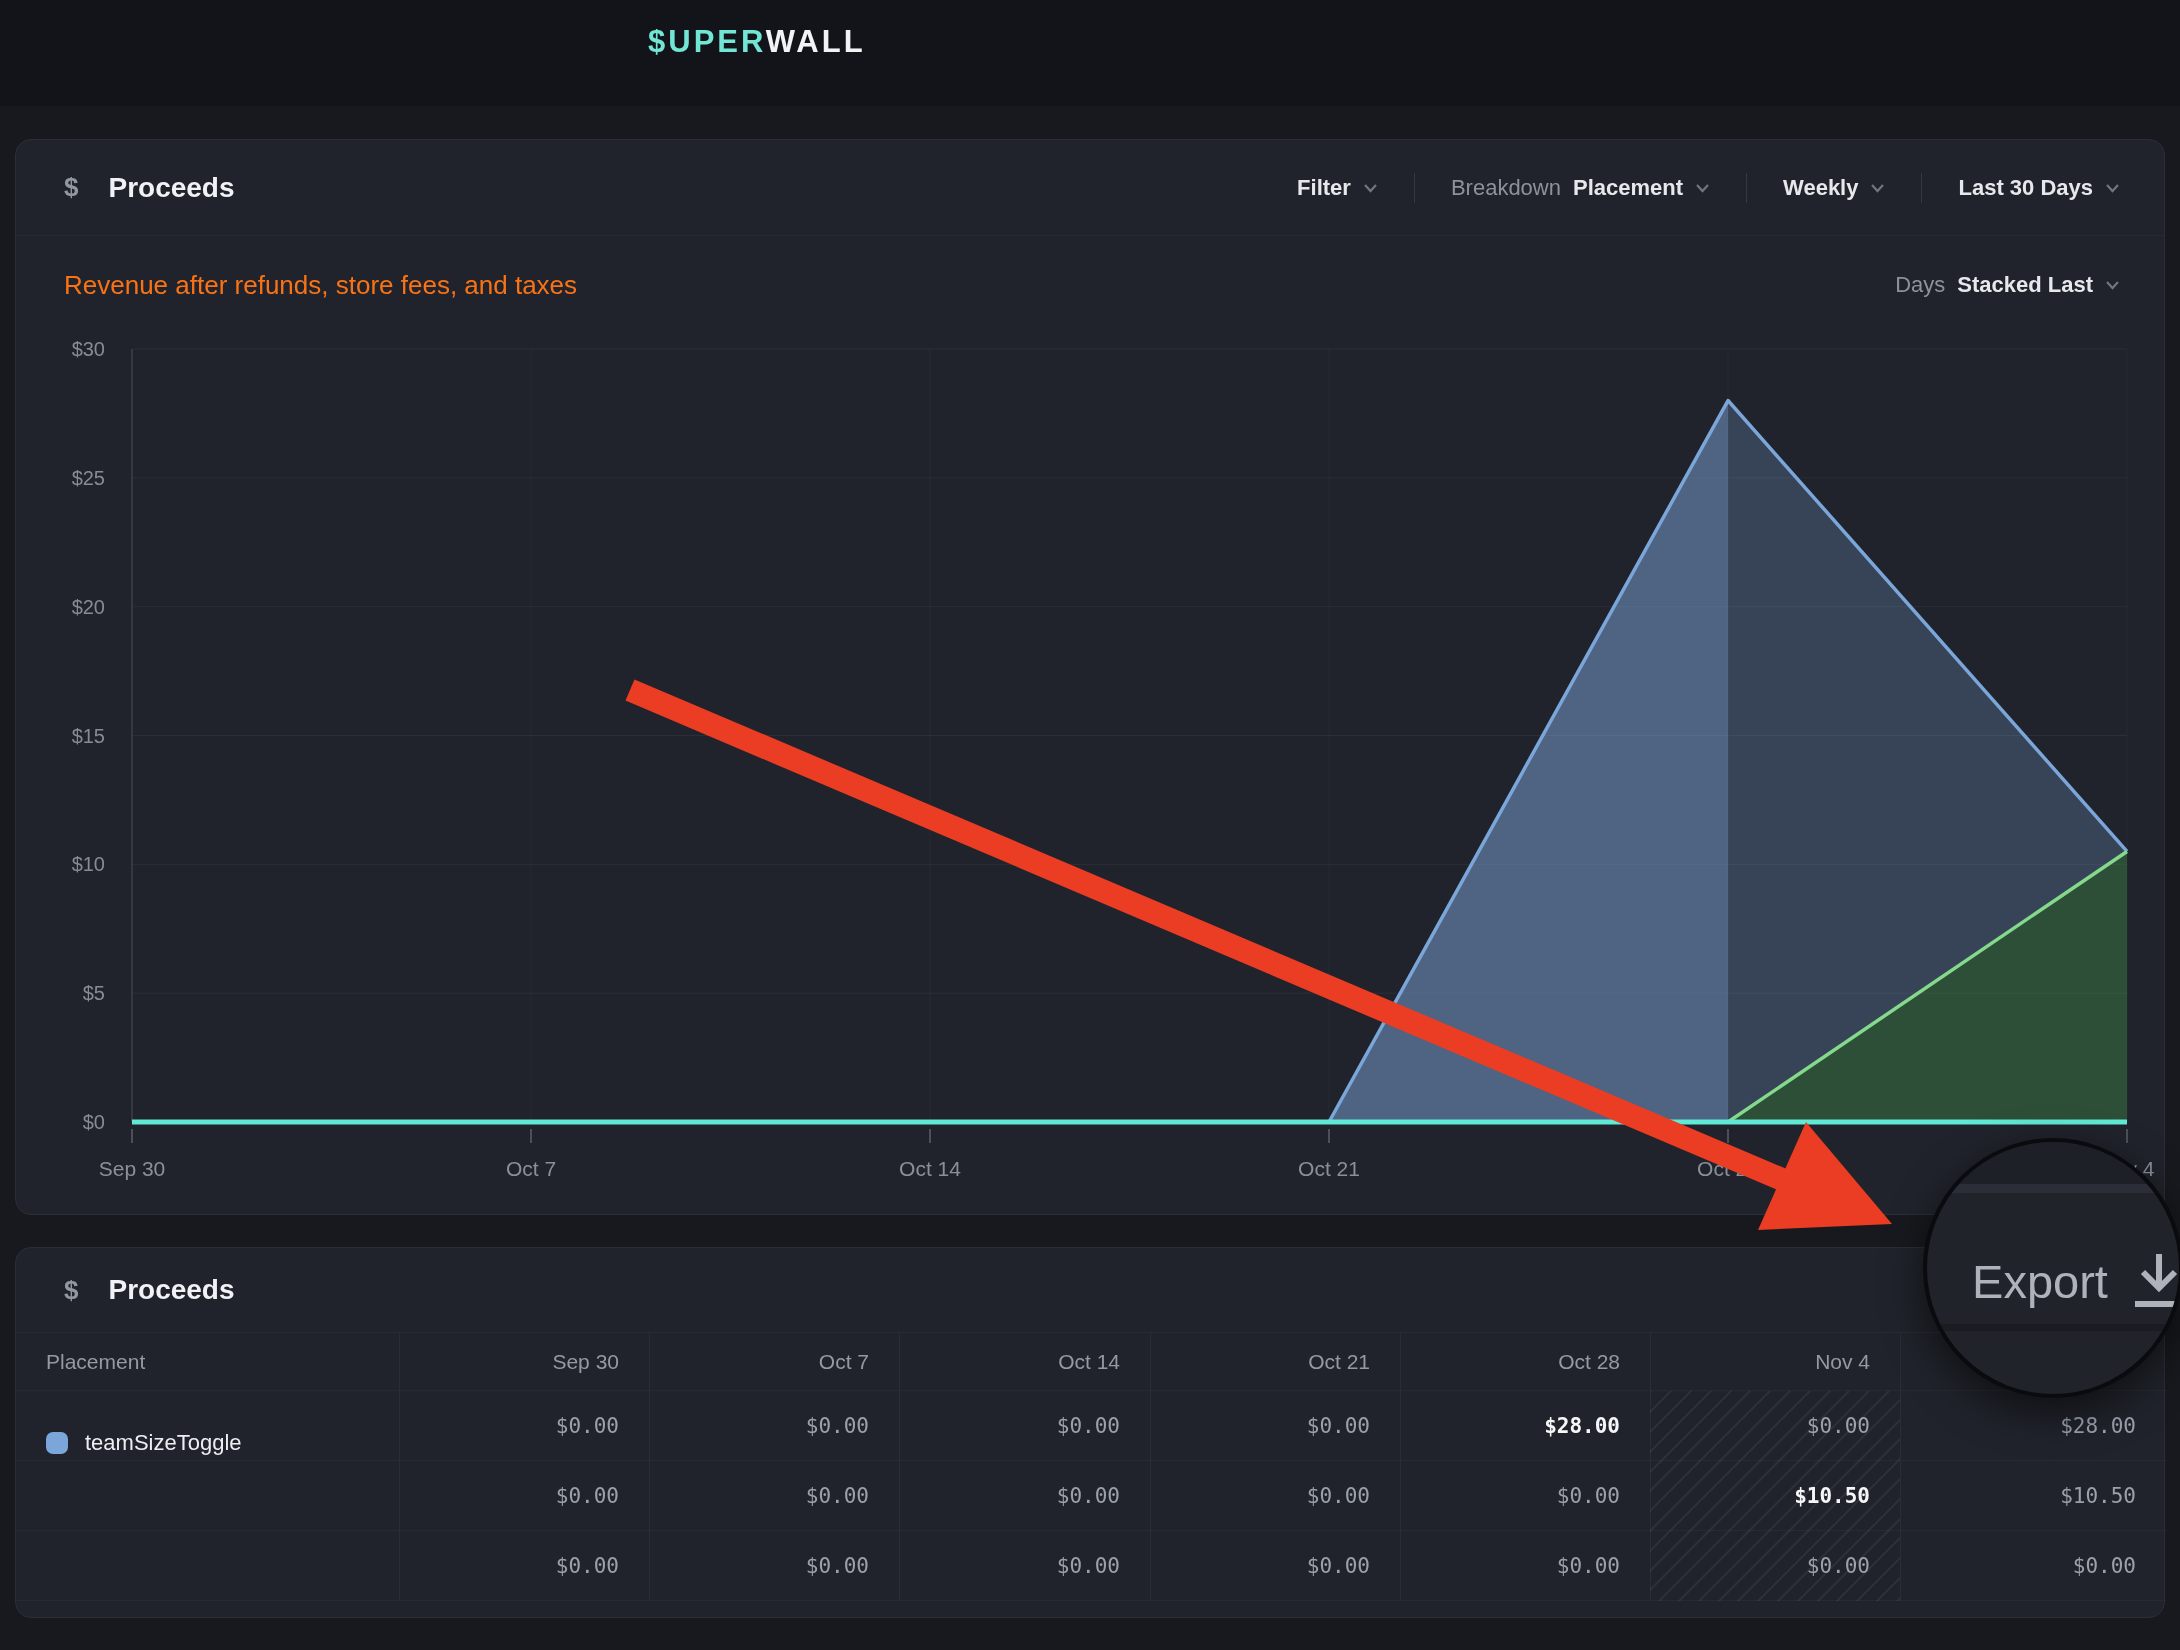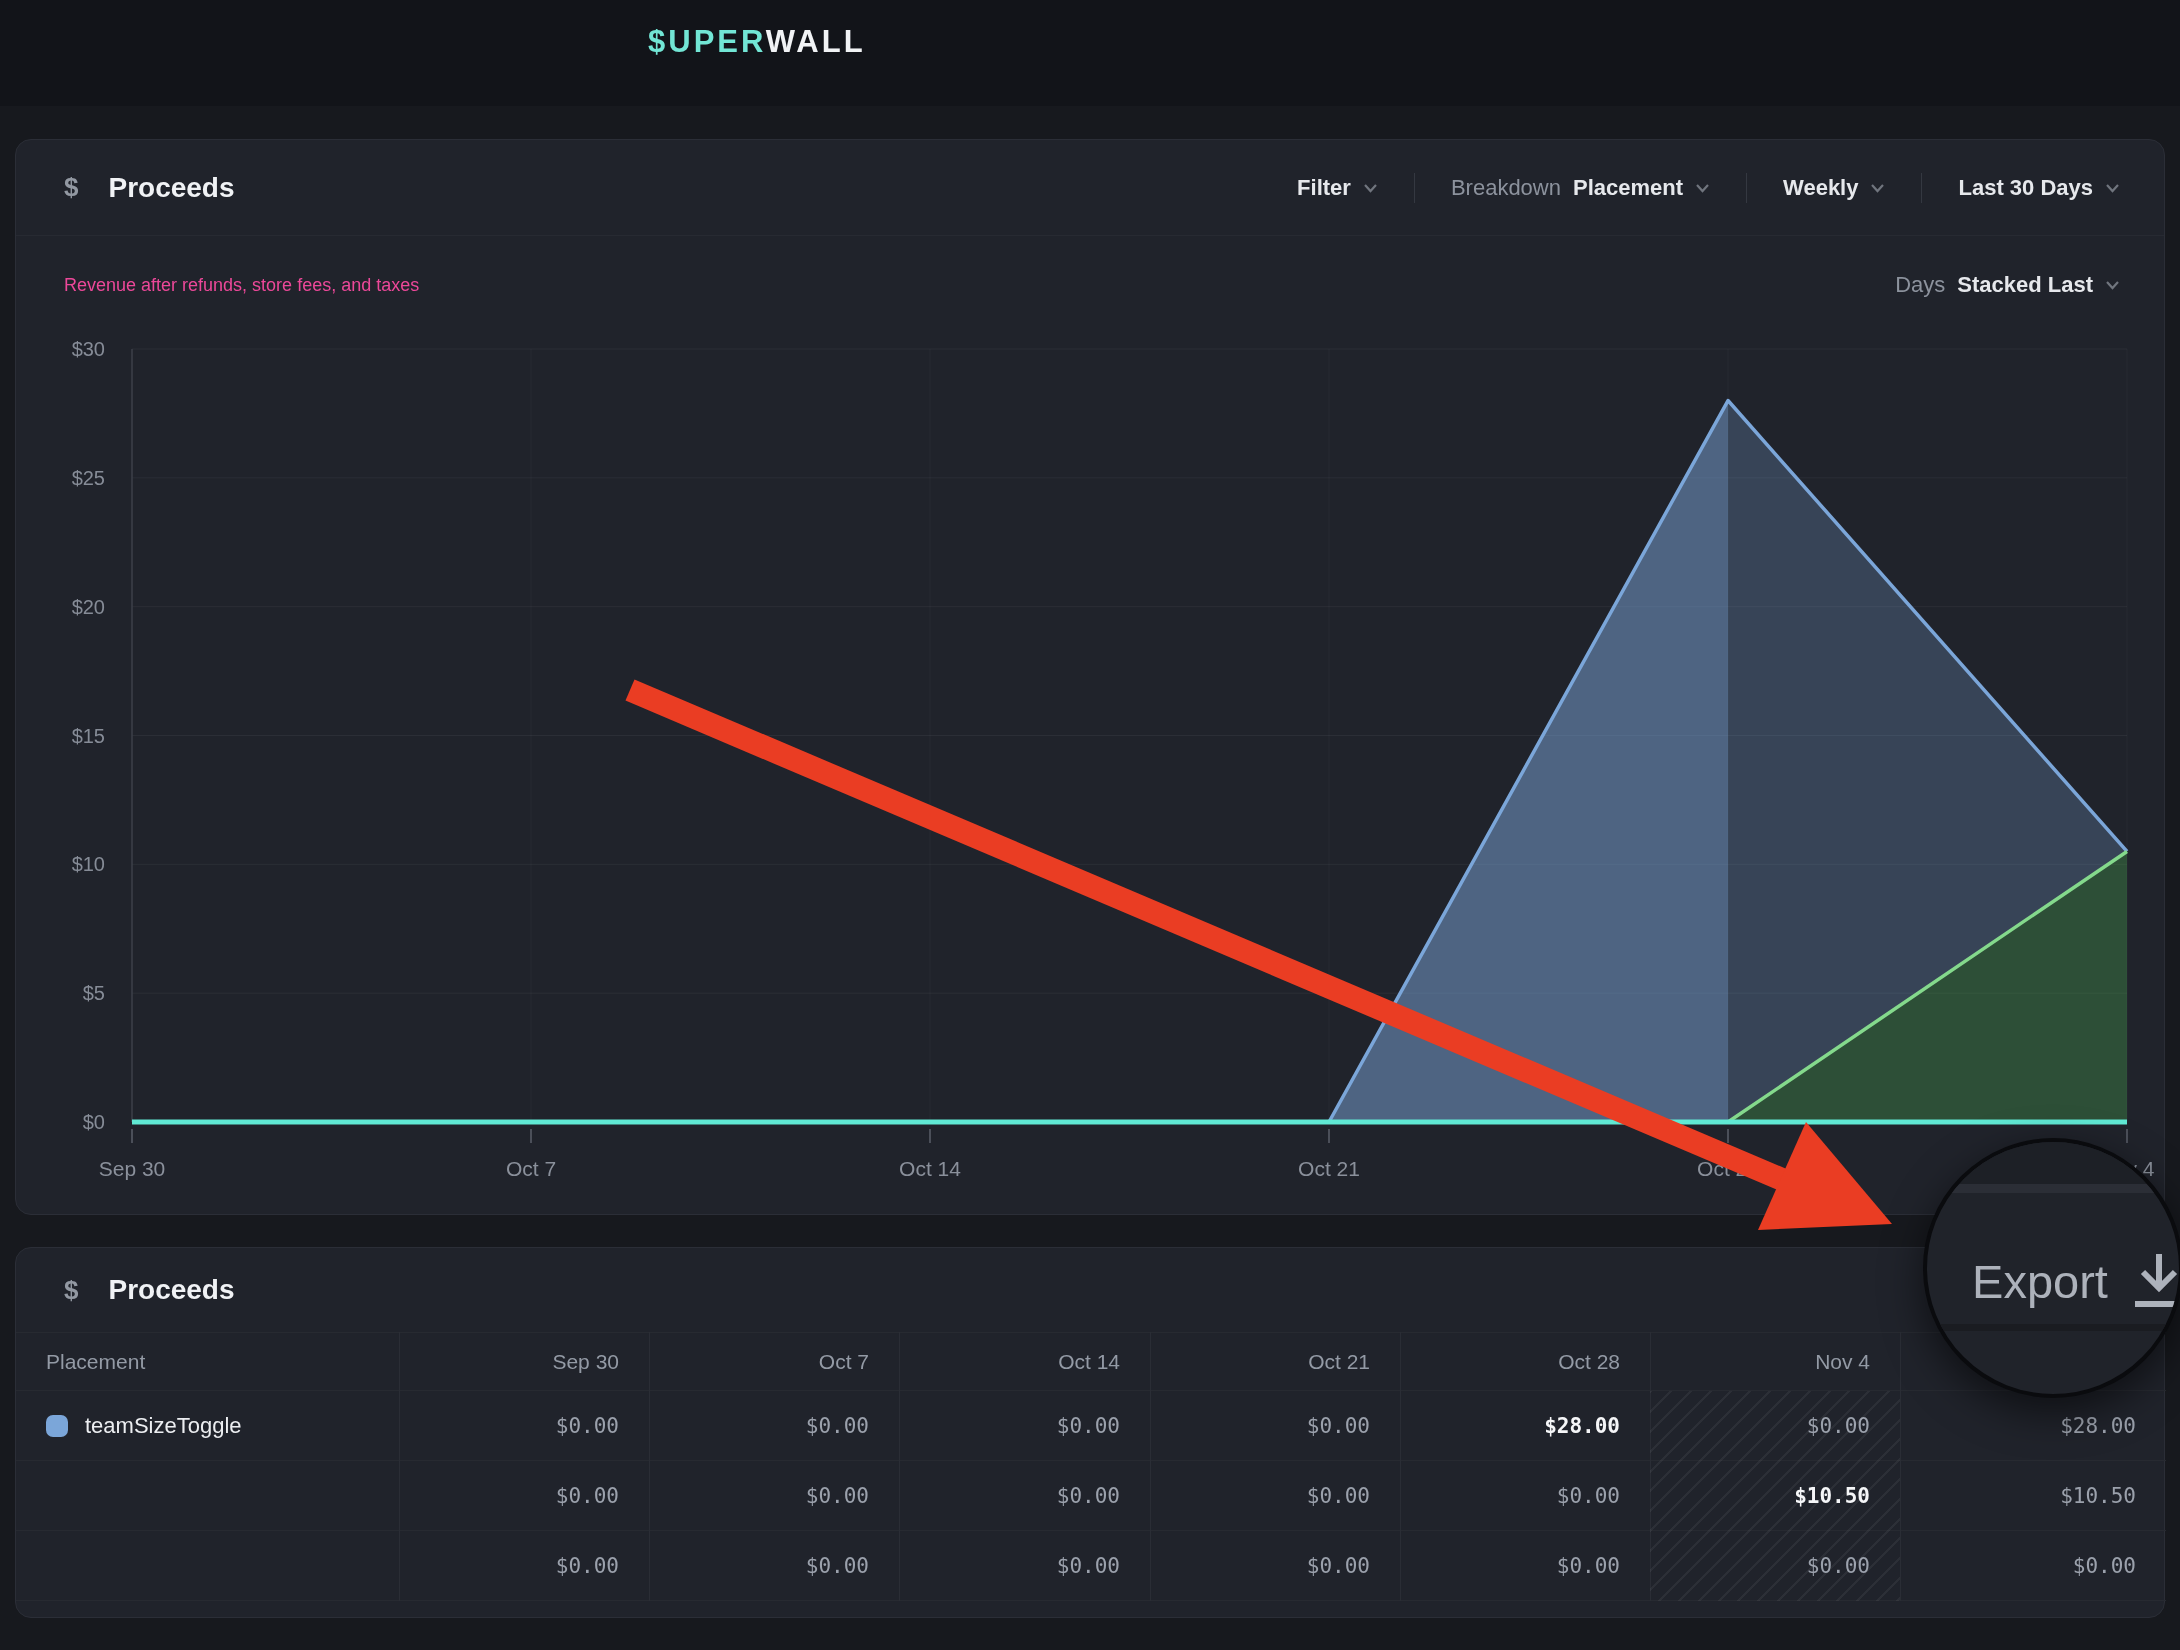--- a/index.html
+++ b/index.html
@@ -28,21 +28,21 @@
 
   .controls{margin-left:auto;display:flex;align-items:center;gap:12px;}
   .ctl{display:flex;align-items:center;gap:12px;background:none;border:none;cursor:pointer;
        font-family:inherit;font-size:22px;font-weight:600;color:#e6e8ec;padding:0 24px;}
   .ctl .muted{color:#8c929d;font-weight:500;}
   .vdiv{width:1px;height:30px;background:#343841;}
   .chev{flex:0 0 auto;}
 
   .subbar{position:absolute;left:0;top:97px;width:100%;height:96px;display:flex;
           align-items:center;padding:0 44px 0 48px;z-index:2;}
-  .subtitle{font-size:18px;color:#ec4899;font-weight:500;}
+  .subtitle{font-size:26px;color:#f97316;font-weight:500;}
   .subbar .ctl{margin-left:auto;padding-right:0;}
 
   #chart-svg{position:absolute;left:0;top:0;z-index:1;}
 
   
   #table-grid{position:absolute;left:0;top:84px;width:2150px;height:269px;}
   .tcell{position:absolute;display:flex;align-items:center;font-size:21px;}
   .th{color:#939aa5;font-weight:500;}
   .right{justify-content:flex-end;padding-right:30px;}
   .leftpad{padding-left:30px;}
@@ -189,21 +189,21 @@
         <div class="hline" style="top: 0px;"></div>
         <div class="hline" style="top: 58px;"></div>
         <div class="tcell th leftpad" style="left: 0px; top: 0px; width: 383px; height: 59px;">Placement</div>
         <div class="tcell th right" style="left: 383px; top: 0px; width: 250px; height: 59px;">Sep 30</div>
         <div class="tcell th right" style="left: 633px; top: 0px; width: 250px; height: 59px;">Oct 7</div>
         <div class="tcell th right" style="left: 883px; top: 0px; width: 251px; height: 59px;">Oct 14</div>
         <div class="tcell th right" style="left: 1134px; top: 0px; width: 250px; height: 59px;">Oct 21</div>
         <div class="tcell th right" style="left: 1384px; top: 0px; width: 250px; height: 59px;">Oct 28</div>
         <div class="tcell th right" style="left: 1634px; top: 0px; width: 250px; height: 59px;">Nov 4</div>
         <div class="tcell th right" style="left: 1884px; top: 0px; width: 266px; height: 59px;"></div>
-        <div class="tcell rowlabel leftpad" style="left: 0px; top: 59px; width: 383px; height: 70px;">
+        <div class="tcell rowlabel leftpad" style="left: 0px; top: 76px; width: 383px; height: 70px;">
           <span class="swatch" style="background: rgb(123, 166, 217);"></span>
           <span>teamSizeToggle</span>
         </div>
         <div class="tcell right val" style="left: 383px; top: 59px; width: 250px; height: 70px;">$0.00</div>
         <div class="tcell right val" style="left: 633px; top: 59px; width: 250px; height: 70px;">$0.00</div>
         <div class="tcell right val" style="left: 883px; top: 59px; width: 251px; height: 70px;">$0.00</div>
         <div class="tcell right val" style="left: 1134px; top: 59px; width: 250px; height: 70px;">$0.00</div>
         <div class="tcell right val strong" style="left: 1384px; top: 59px; width: 250px; height: 70px;">$28.00</div>
         <div class="tcell right val" style="left: 1634px; top: 59px; width: 250px; height: 70px;">$0.00</div>
         <div class="tcell right val" style="left: 1884px; top: 59px; width: 266px; height: 70px;">$28.00</div>

